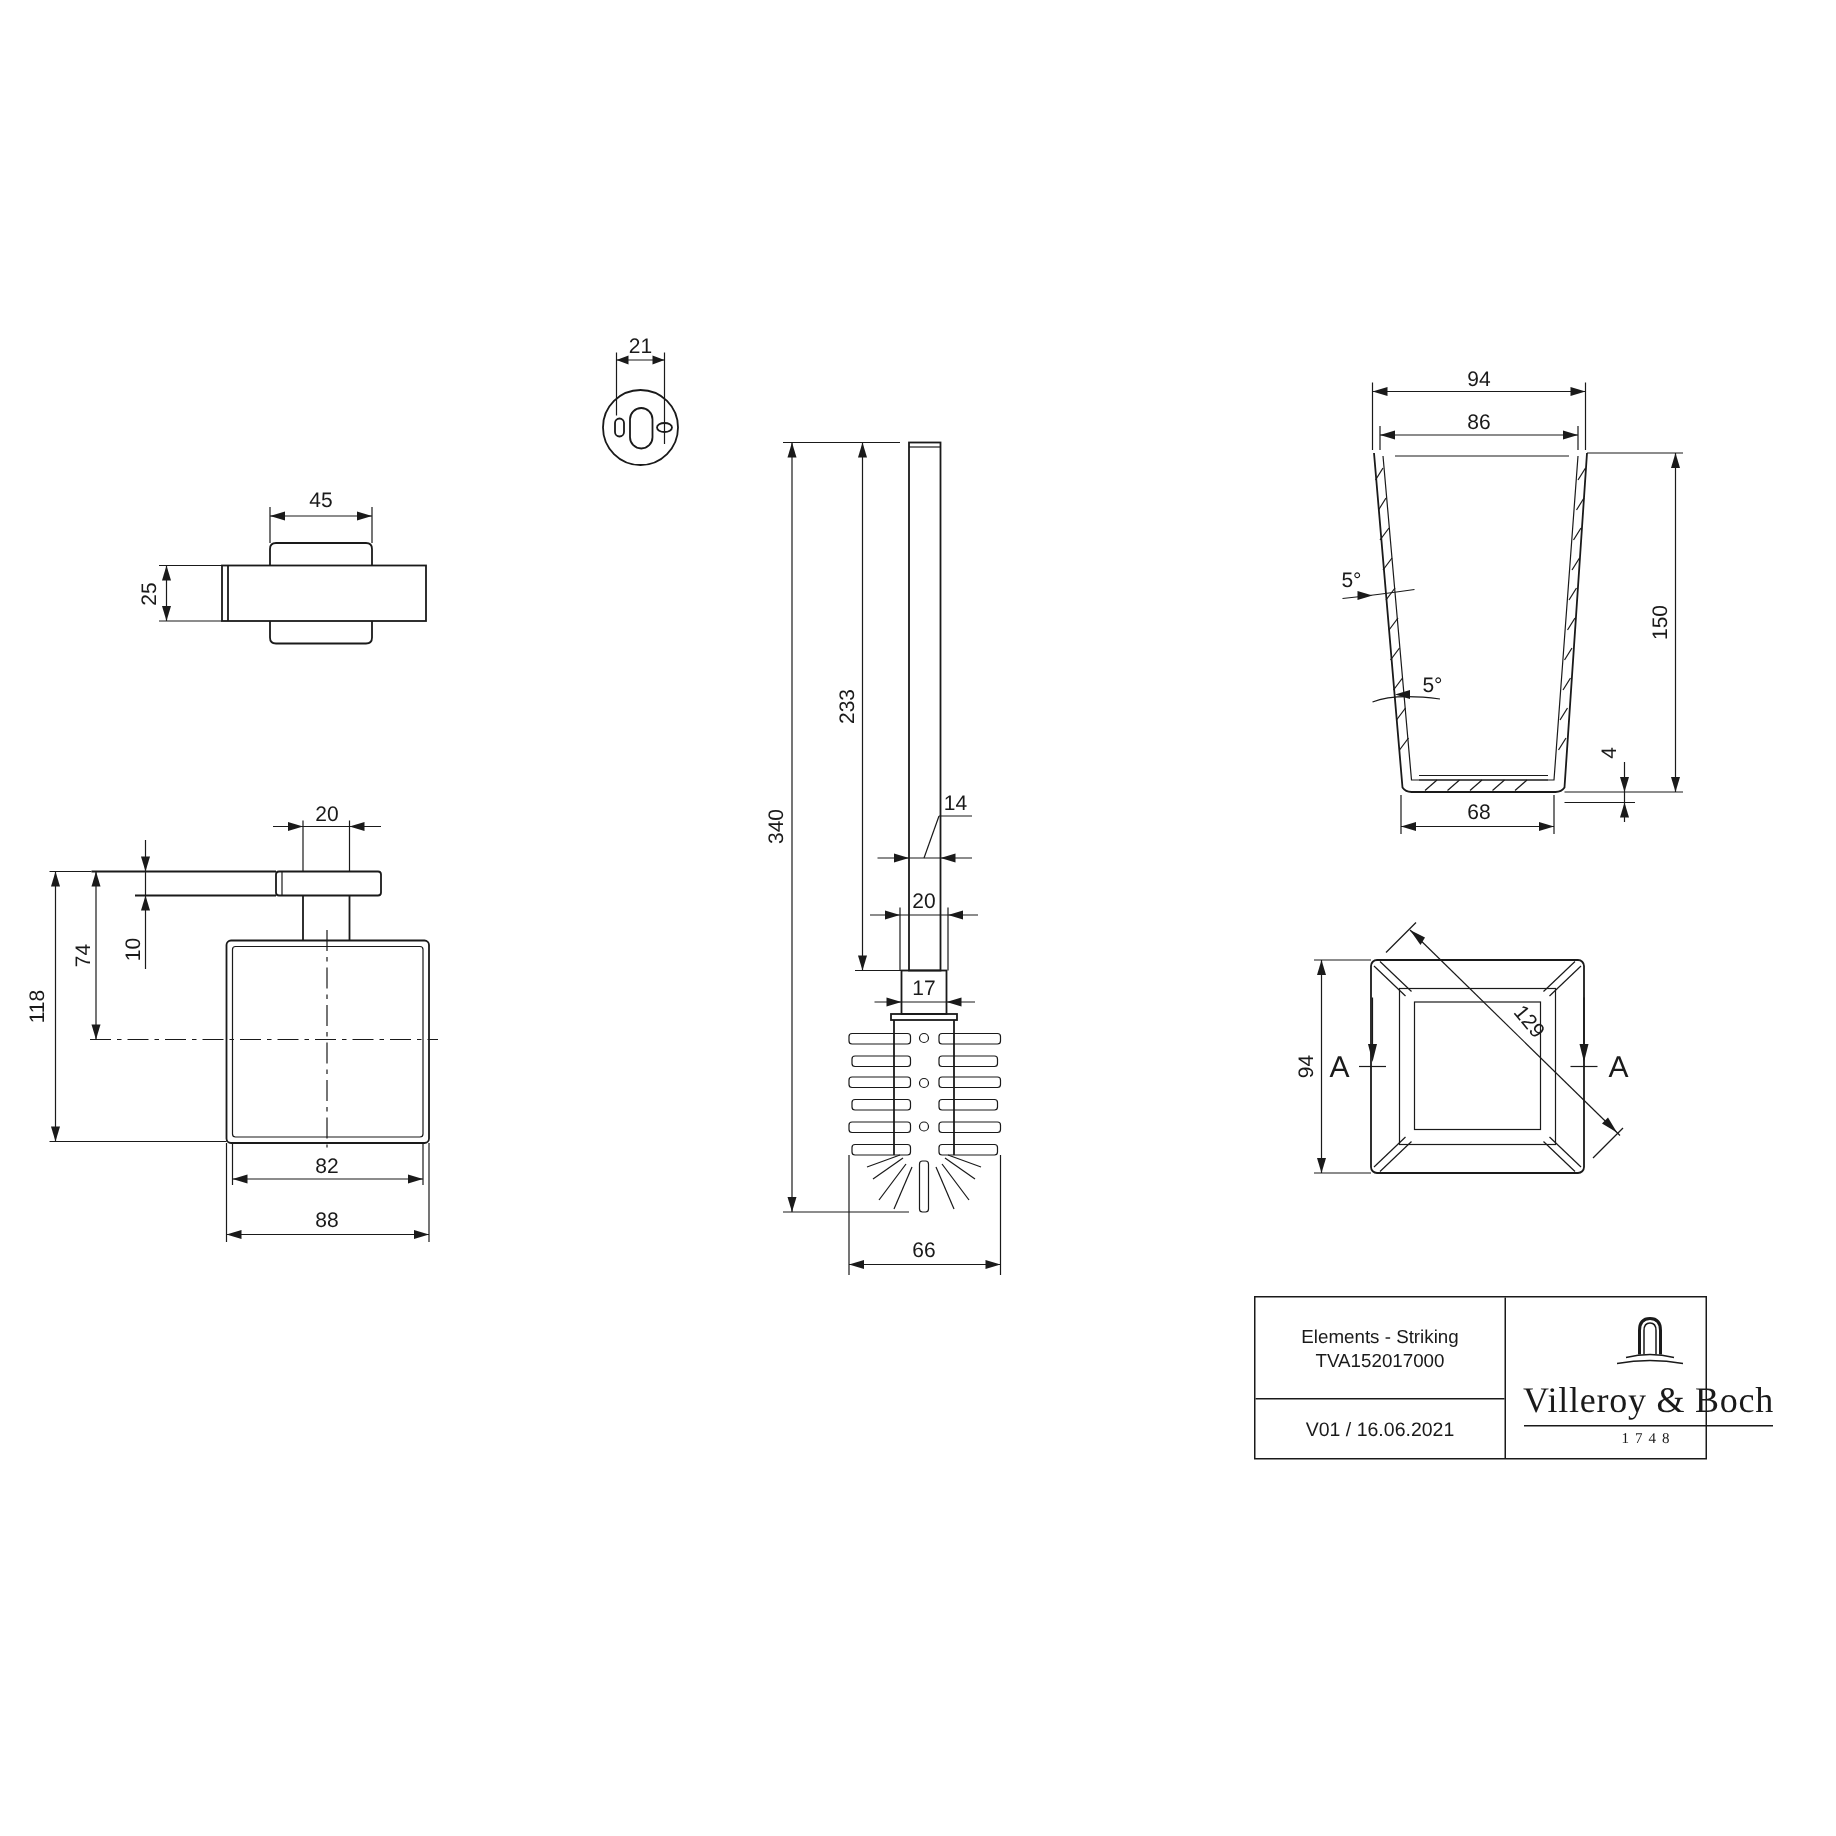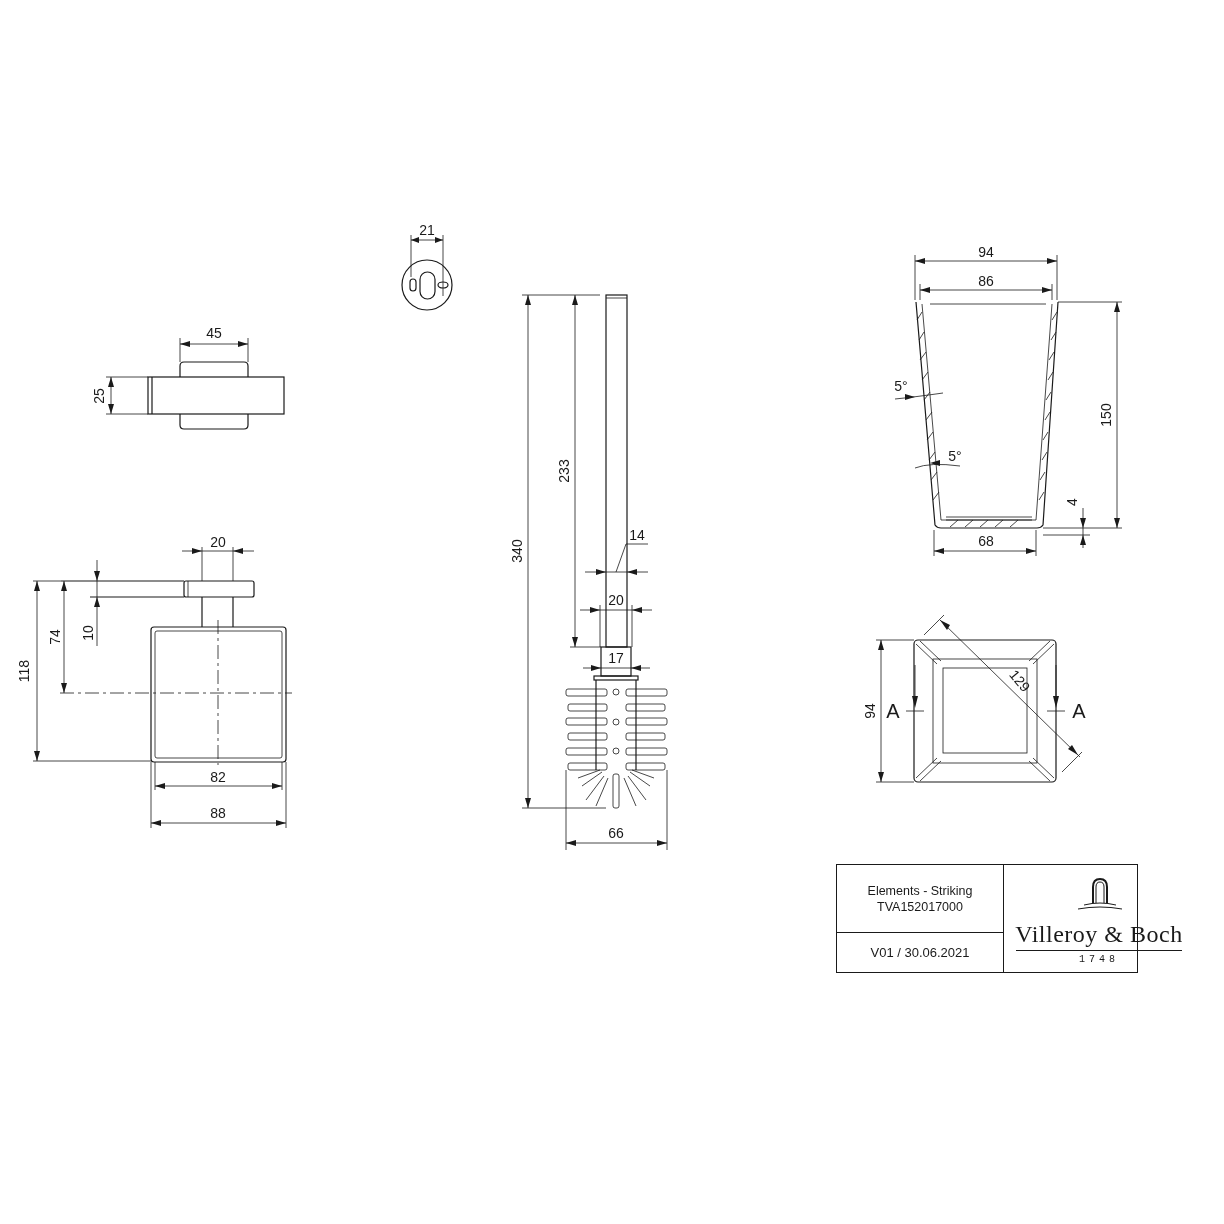--- a/index.html
+++ b/index.html
@@ -11,21 +11,21 @@
   .arr{fill:#1a1a1a;stroke:none;}
   .dimtxt{font-family:"Liberation Sans",sans-serif;font-size:14px;fill:#1a1a1a;}
   .bigtxt{font-family:"Liberation Sans",sans-serif;font-size:20px;fill:#1a1a1a;}
   .tb{position:absolute;left:836px;top:864px;width:302px;height:109px;border:1.2px solid #1a1a1a;box-sizing:border-box;}
   .tb-left{position:absolute;left:0;top:0;width:166px;height:107px;border-right:1.2px solid #1a1a1a;}
   .tb-name{position:absolute;left:0;top:0;width:166px;height:68px;border-bottom:1.2px solid #1a1a1a;box-sizing:border-box;text-align:center;font-size:12.5px;line-height:16px;padding-top:18px;color:#1a1a1a;}
   .tb-ver{position:absolute;left:0;top:68px;width:166px;height:39px;text-align:center;font-size:13px;line-height:39px;color:#1a1a1a;}
   .tb-logo{position:absolute;left:167px;top:0;width:190px;height:107px;}
   .brand{position:absolute;left:0;top:56px;width:190px;text-align:center;font-family:Liberation Serif, serif;font-size:24px;color:#1a1a1a;letter-spacing:0.5px;}
   .brand-line{position:absolute;left:12px;top:85px;width:166px;height:0;border-top:1px solid #1a1a1a;}
-  .year{position:absolute;left:0;top:89px;width:190px;text-align:center;font-family:Liberation Mono, monospace;font-size:10px;letter-spacing:4px;color:#1a1a1a;}
+  .year{position:absolute;left:0;top:89px;width:190px;text-align:center;font-family:Liberation Serif, serif;font-size:10px;letter-spacing:4px;color:#1a1a1a;}
   .logo-svg{position:absolute;left:70px;top:8px;}
 </style>
 </head>
 <body>
 
 <svg class="drawing" width="1224" height="1224" viewBox="0 0 1224 1224">
 
   <g>
     <rect class="ln" x="148" y="377" width="136" height="37"></rect>
     <line class="ln" x1="152" y1="377" x2="152" y2="414"></line>
@@ -300,21 +300,21 @@
   <text class="bigtxt" x="893" y="718" text-anchor="middle">A</text>
   <text class="bigtxt" x="1079" y="718" text-anchor="middle">A</text>
 </svg>
 
 <div class="tb">
   <div class="tb-left">
     <div class="tb-name">
       <div>Elements - Striking</div>
       <div>TVA152017000</div>
     </div>
-    <div class="tb-ver">V01 / 30.06.2021</div>
+    <div class="tb-ver">V01 / 16.06.2021</div>
   </div>
   <div class="tb-logo">
     <svg class="logo-svg" width="52" height="42" viewBox="0 0 52 42">
       <path d="M19 30 V14 Q19 6 26 6 Q33 6 33 14 V30" stroke="#1a1a1a" stroke-width="2" fill="none"></path>
       <path d="M22 30 V14 Q22 9 26 9 Q30 9 30 14 V30" stroke="#1a1a1a" stroke-width="1" fill="none"></path>
       <path d="M10 32 Q26 28 42 32" stroke="#1a1a1a" stroke-width="1" fill="none"></path>
       <path d="M4 36 Q26 32 48 36" stroke="#1a1a1a" stroke-width="1" fill="none"></path>
     </svg>
     <div class="brand">Villeroy &amp; Boch</div>
     <div class="brand-line"></div>

